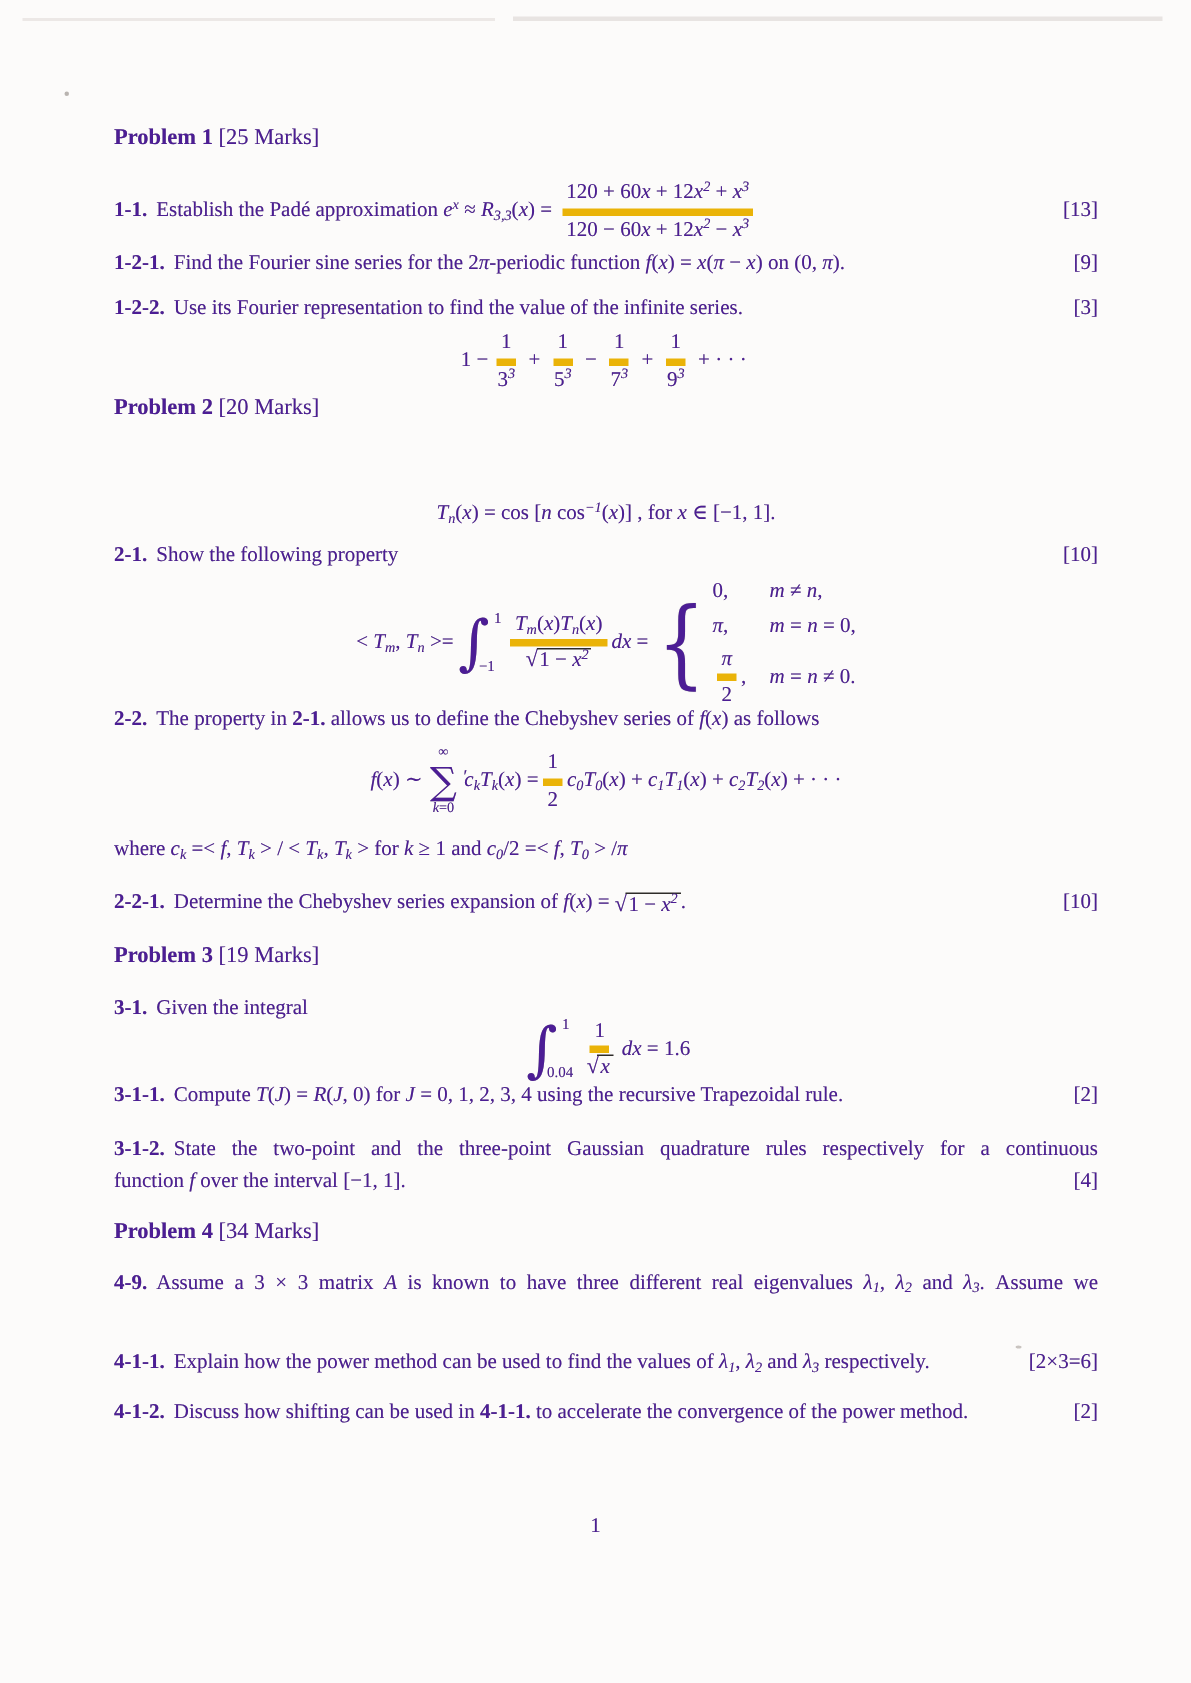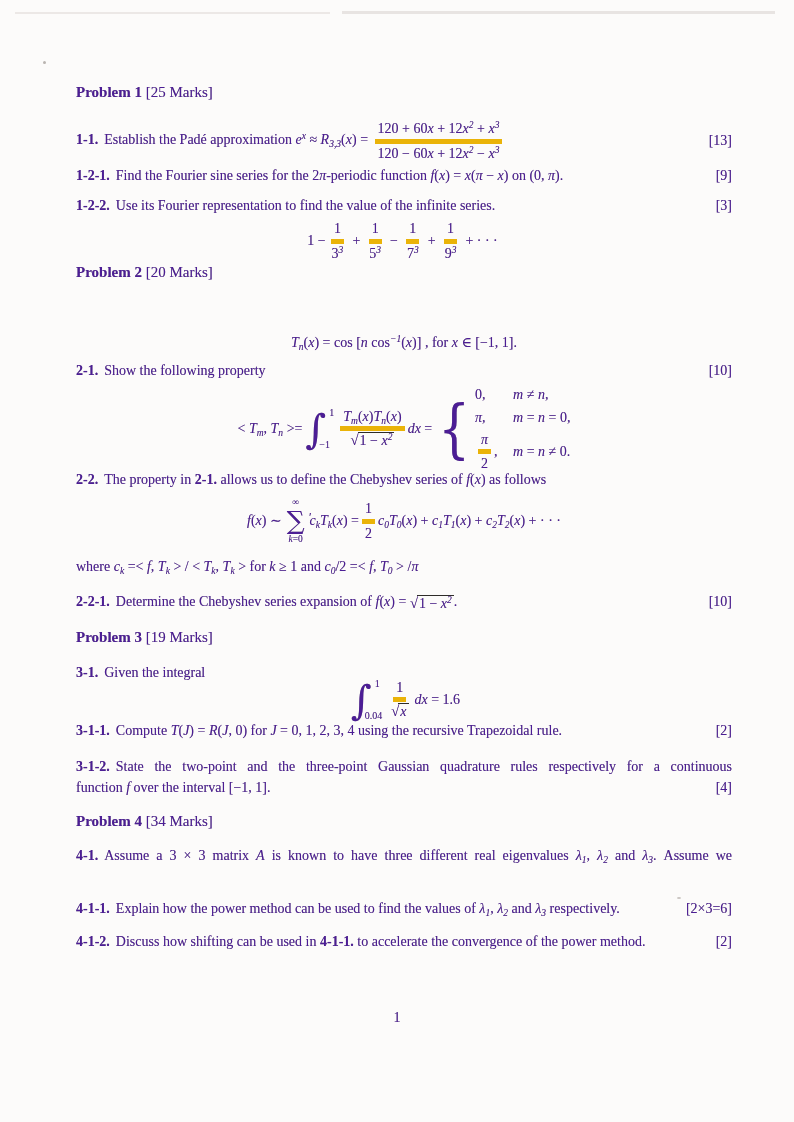--- a/index.html
+++ b/index.html
@@ -253,21 +253,21 @@
     <div class="body"><span>function </span><span class="mi">f</span><span> over the interval [−1, 1].</span></div>
     <div class="marks">[4]</div>
   </div>
 
   <div class="heading" style="top:811px">
     <span class="hbold">Problem 4</span>
     <span>[34 Marks]</span>
   </div>
 
   <div class="row jline" style="top:846px">
-    <div class="body"><span class="qlabel">4-1.</span><span><span>Assume a 3 × 3 matrix </span><span class="mi">A</span><span> is known to have three different real eigenvalues </span><span class="mi">λ</span><sub>1</sub><span>, </span><span class="mi">λ</span><sub>2</sub><span> and </span><span class="mi">λ</span><sub>3</sub><span>. Assume we</span></span></div>
+    <div class="body"><span class="qlabel">4-9.</span><span><span>Assume a 3 × 3 matrix </span><span class="mi">A</span><span> is known to have three different real eigenvalues </span><span class="mi">λ</span><sub>1</sub><span>, </span><span class="mi">λ</span><sub>2</sub><span> and </span><span class="mi">λ</span><sub>3</sub><span>. Assume we</span></span></div>
   </div>
 
   <div class="row" style="top:899px">
     <div class="body"><span class="qlabel">4-1-1.</span><span><span>Explain how the power method can be used to find the values of </span><span class="mi">λ</span><sub>1</sub><span>, </span><span class="mi">λ</span><sub>2</sub><span> and </span><span class="mi">λ</span><sub>3</sub><span> respectively.</span></span></div>
     <div class="marks">[2×3=6]</div>
   </div>
 
   <div class="row" style="top:932px">
     <div class="body"><span class="qlabel">4-1-2.</span><span><span>Discuss how shifting can be used in </span><span class="bseg">4-1-1.</span><span> to accelerate the convergence of the power method.</span></span></div>
     <div class="marks">[2]</div>

